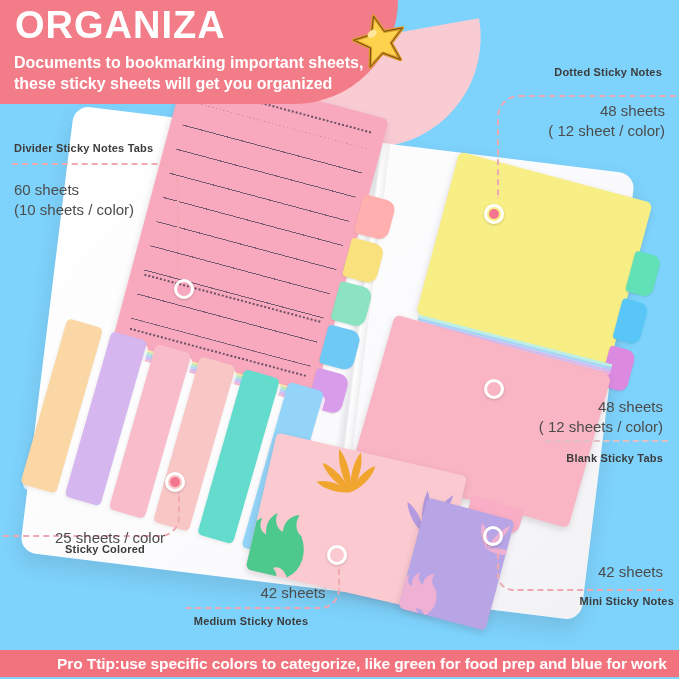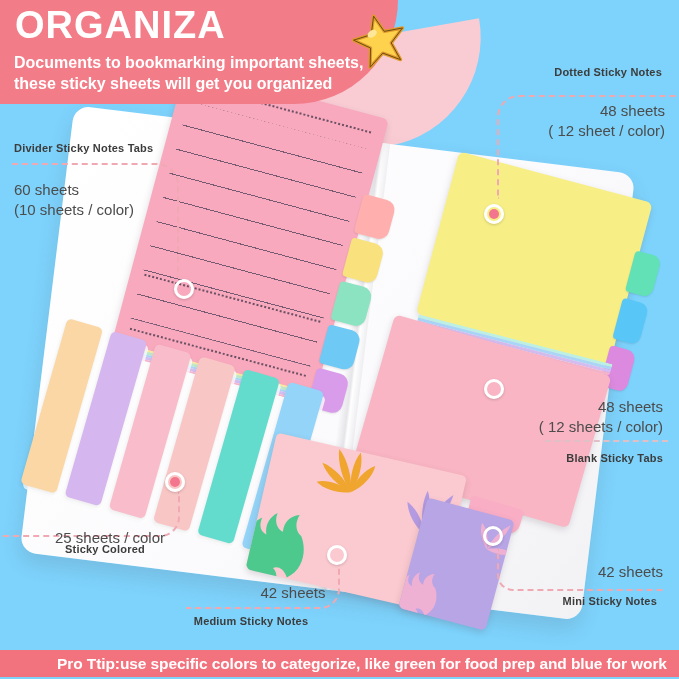--- a/index.html
+++ b/index.html
@@ -234,18 +234,18 @@
 
   <div class="cnt t-center" style="left:30px;width:160px;top:528px;">25 sheets / color</div>
   <div class="lbl t-center" style="left:5px;width:200px;top:540px;line-height:19px;">
     <div>Sticky Colored</div>
   </div>
 
   <div class="cnt t-center" style="left:233px;width:120px;top:583px;">42 sheets</div>
   <div class="lbl t-center" style="left:156px;width:190px;top:615px;">Medium Sticky Notes</div>
 
   <div class="cnt t-right" style="right:16px;top:562px;">42 sheets</div>
-  <div class="lbl t-right" style="right:22px;top:595px;">Mini Sticky Notes</div>
+  <div class="lbl t-right" style="right:5px;top:595px;">Mini Sticky Notes</div>
 
   <div class="footer" style="background: rgb(242, 115, 126);">
     <span>Pro Ttip:use specific colors to categorize, like green for food prep and blue for work</span>
   </div>
 </div>
 
 </body></html>

